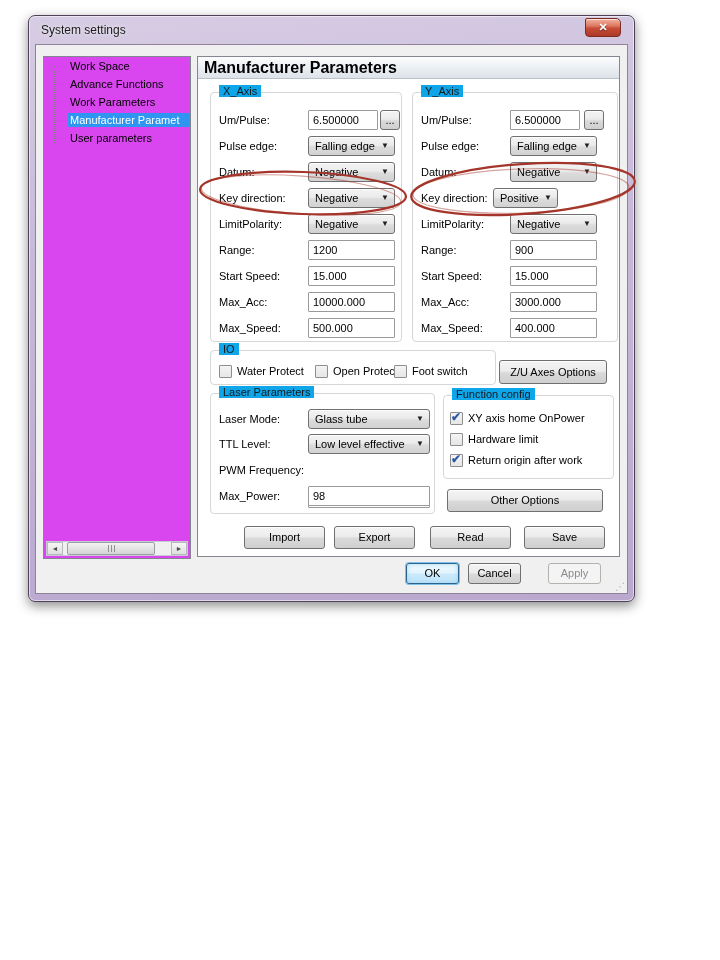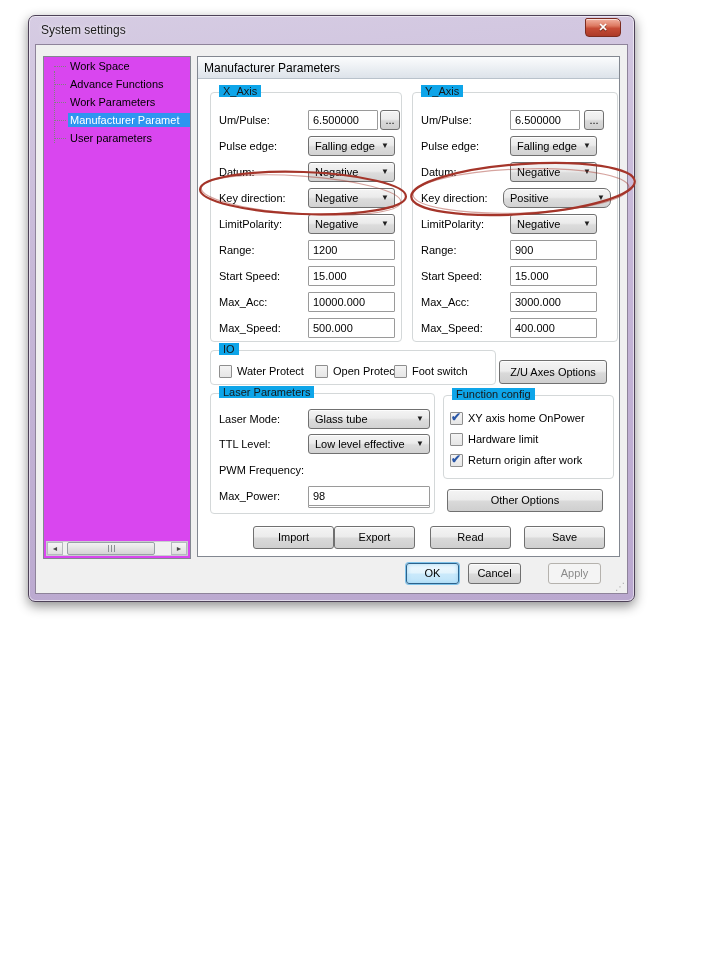--- a/index.html
+++ b/index.html
@@ -46,21 +46,21 @@
   .sb-track { flex:1; position:relative; }
   .sb-thumb { position:absolute; left:4px; top:0; bottom:0; width:88px;
     background:linear-gradient(#f2f2f2,#d4d4d4); border:1px solid #98a0a5; border-radius:2px;
     display:flex; align-items:center; justify-content:center; gap:2px; }
   .sb-thumb i { width:1px; height:7px; background:#8a9094; }
 
   
   .main-panel { position:absolute; left:161px; top:11px; width:423px; height:501px;
     background:#fff; border:1px solid #828790; overflow:hidden; }
   .main-header { position:absolute; left:0; top:0; right:0; height:22px; line-height:22px;
-    padding-left:6px; font-weight:normal; font-size:12px;
+    padding-left:6px; font-weight:bold; font-size:16px;
     background:linear-gradient(#fbfcfd,#dde3ea); border-bottom:1px solid #b9c2cb; }
 
   
   .group { position:absolute; border:1px solid #d4d8d9; border-radius:4px; background:#fff; }
   .group-title { position:absolute; top:-8px; left:8px; background:#0ea5e9; padding:0 4px; color:#17191a; }
   .grow { position:absolute; left:0; right:0; height:20px; }
   .lbl { position:absolute; left:8px; top:0; line-height:20px; white-space:nowrap; }
 
   
   .tbox { position:absolute; height:20px; border:1px solid #9a9a9a; border-radius:1px;
@@ -219,21 +219,21 @@
           </div>
           <div class="grow" style="top:69px;">
             <span class="lbl">Datum:</span>
             <div class="combo" style="left:97px; width:87px;">
               <span class="combo-val">Negative</span>
               <span class="combo-arrow">▼</span>
             </div>
           </div>
           <div class="grow" style="top:95px;">
             <span class="lbl">Key direction:</span>
-            <div class="combo" style="left:90px; width:108px;border-radius:7px;">
+            <div class="combo" style="left:80px; width:65px;">
               <span class="combo-val">Positive</span>
               <span class="combo-arrow">▼</span>
             </div>
           </div>
           <div class="grow" style="top:121px;">
             <span class="lbl">LimitPolarity:</span>
             <div class="combo" style="left:97px; width:87px;">
               <span class="combo-val">Negative</span>
               <span class="combo-arrow">▼</span>
             </div>
@@ -313,21 +313,21 @@
           </div>
           <div class="check-item" style="left:6px; top:56px;">
             <span class="checkbox on">
                 <span class="mark">✔</span>
               </span>
             <span>Return origin after work</span>
           </div>
         </div>
         <div class="btn" style="left:249px; top:432px; width:156px; height:23px; line-height:21px;">Other Options</div>
 
-        <div class="btn" style="left:46px; top:469px; width:81px; height:23px; line-height:21px;margin-left:9px;">Import</div>
+        <div class="btn" style="left:46px; top:469px; width:81px; height:23px; line-height:21px;">Import</div>
         <div class="btn" style="left:136px; top:469px; width:81px; height:23px; line-height:21px;">Export</div>
         <div class="btn" style="left:232px; top:469px; width:81px; height:23px; line-height:21px;">Read</div>
         <div class="btn" style="left:326px; top:469px; width:81px; height:23px; line-height:21px;">Save</div>
       </div>
 
       <div class="btn btn-default" style="left:370px; top:518px; width:53px; height:21px; line-height:19px;">OK</div>
       <div class="btn" style="left:432px; top:518px; width:53px; height:21px; line-height:19px;">Cancel</div>
       <div class="btn btn-disabled" style="left:512px; top:518px; width:53px; height:21px; line-height:19px;">Apply</div>
 
       <div class="resize-grip">⋰</div>

